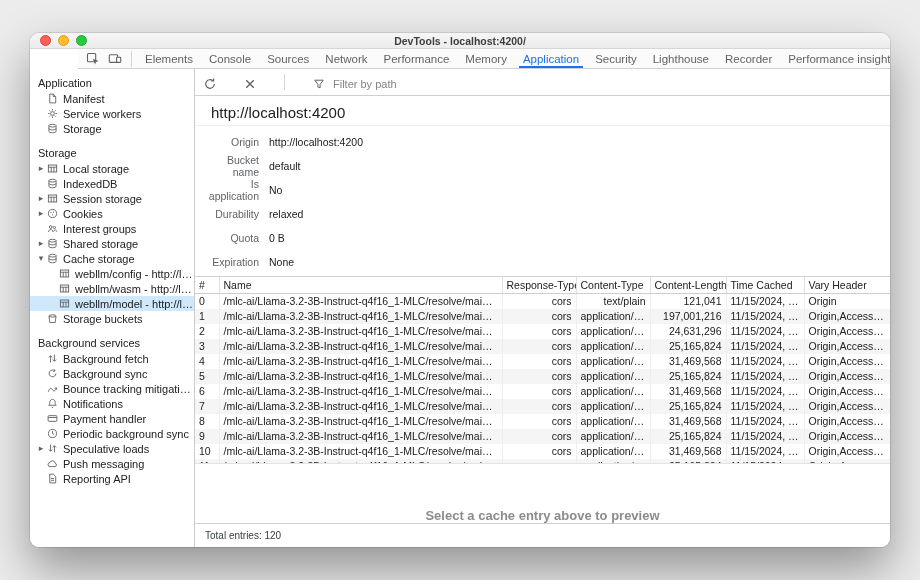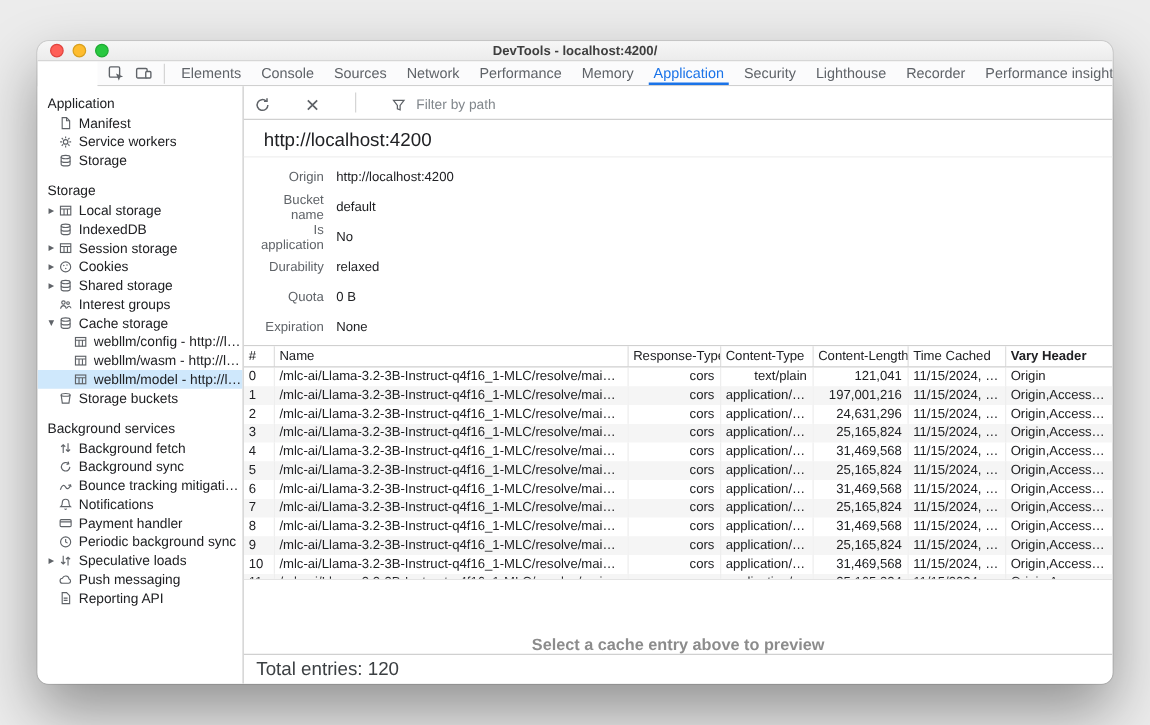--- a/index.html
+++ b/index.html
@@ -54,29 +54,29 @@
   .cache-title{flex:0 0 auto;font-size:15px;color:#202124;padding:8px 16px 4px;border-bottom:1px solid #efefef;white-space:nowrap;overflow:hidden;}
   .meta{flex:0 0 auto;padding:4px 0 2px;}
   .meta-row{height:24px;display:flex;align-items:center;font-size:10.5px;}
   .meta-label{width:64px;flex:0 0 auto;text-align:right;color:#5f6368;padding-left:6px;}
   .meta-value{margin-left:10px;color:#202124;}
   
   .table-wrap{height:188px;flex:0 0 auto;overflow:hidden;border-top:1px solid #d0d0d0;border-bottom:1px solid #e4e4e4;}
   table{width:100%;border-collapse:collapse;table-layout:fixed;font-size:10.5px;}
   th{font-weight:400;text-align:left;color:#202124;background:#fff;border-right:1px solid #e0e0e0;border-bottom:1px solid #cfcfcf;
      height:16px;padding:0 4px;white-space:nowrap;overflow:hidden;}
-  th:last-child{border-right:none;font-weight:bold;}
+  th:last-child{border-right:none;}
   td{height:15px;line-height:15px;padding:0 4px;border-right:1px solid #eee;white-space:nowrap;overflow:hidden;text-overflow:ellipsis;color:#202124;}
   td:last-child{border-right:none;}
   tbody tr:nth-child(2n) td{background:#f5f5f5;}
   td.c-rt,td.c-ct,td.c-cl{text-align:right;}
   
   .preview{flex:1;display:flex;align-items:flex-end;justify-content:center;min-height:0;}
   .preview-text{font-size:13px;font-weight:700;color:#8c8c8c;}
-  .statusbar{height:24px;flex:0 0 auto;border-top:1px solid #d0d0d0;display:flex;align-items:center;padding:0 10px;font-size:15px;color:#3c4043;}
+  .statusbar{height:24px;flex:0 0 auto;border-top:1px solid #d0d0d0;display:flex;align-items:center;padding:0 10px;font-size:10px;color:#3c4043;}
 </style>
 </head>
 <body>
 
 <div class="window">
 
   <div class="titlebar">
     <div class="traffic">
       <span class="light red"></span>
       <span class="light yellow"></span>
@@ -259,42 +259,42 @@
               <circle cx="6" cy="6" r="4.4" fill="none" stroke="#5f6368"></circle>
               <circle cx="4.4" cy="4.9" r=".65" fill="#5f6368"></circle>
               <circle cx="7.2" cy="4.4" r=".65" fill="#5f6368"></circle>
               <circle cx="6.1" cy="7.4" r=".65" fill="#5f6368"></circle>
             </svg>
           </span>
           <span class="lbl">Cookies</span>
         </div>
 
 
+        <div class="side-row">
+          <span class="tri"></span>
+          <span class="ic">
+            <svg viewBox="0 0 12 12">
+              <circle cx="4.1" cy="4.4" r="1.5" fill="none" stroke="#5f6368"></circle>
+              <circle cx="8.1" cy="4.9" r="1.2" fill="none" stroke="#5f6368"></circle>
+              <path d="M1.6 9.8c.3-1.7 1.3-2.7 2.5-2.7s2.2 1 2.5 2.7M7.3 9.4c.2-1.1.8-1.8 1.7-1.8s1.5.7 1.7 1.8" fill="none" stroke="#5f6368"></path>
+            </svg>
+          </span>
+          <span class="lbl">Interest groups</span>
+        </div>
+
         <div class="side-row arrow-right">
           <span class="tri"></span>
           <span class="ic">
             <svg viewBox="0 0 12 12">
               <ellipse cx="6" cy="2.9" rx="3.9" ry="1.5" fill="none" stroke="#5f6368"></ellipse>
               <path d="M2.1 2.9v6.2c0 .8 1.7 1.5 3.9 1.5s3.9-.7 3.9-1.5V2.9" fill="none" stroke="#5f6368"></path>
               <path d="M2.1 6c0 .8 1.7 1.5 3.9 1.5S9.9 6.8 9.9 6" fill="none" stroke="#5f6368"></path>
             </svg>
           </span>
           <span class="lbl">Shared storage</span>
-        </div>
-
-        <div class="side-row">
-          <span class="tri"></span>
-          <span class="ic">
-            <svg viewBox="0 0 12 12">
-              <circle cx="4.1" cy="4.4" r="1.5" fill="none" stroke="#5f6368"></circle>
-              <circle cx="8.1" cy="4.9" r="1.2" fill="none" stroke="#5f6368"></circle>
-              <path d="M1.6 9.8c.3-1.7 1.3-2.7 2.5-2.7s2.2 1 2.5 2.7M7.3 9.4c.2-1.1.8-1.8 1.7-1.8s1.5.7 1.7 1.8" fill="none" stroke="#5f6368"></path>
-            </svg>
-          </span>
-          <span class="lbl">Interest groups</span>
         </div>
 
         <div class="side-row arrow-down">
           <span class="tri"></span>
           <span class="ic">
             <svg viewBox="0 0 12 12">
               <ellipse cx="6" cy="2.9" rx="3.9" ry="1.5" fill="none" stroke="#5f6368"></ellipse>
               <path d="M2.1 2.9v6.2c0 .8 1.7 1.5 3.9 1.5s3.9-.7 3.9-1.5V2.9" fill="none" stroke="#5f6368"></path>
               <path d="M2.1 6c0 .8 1.7 1.5 3.9 1.5S9.9 6.8 9.9 6" fill="none" stroke="#5f6368"></path>
             </svg>

